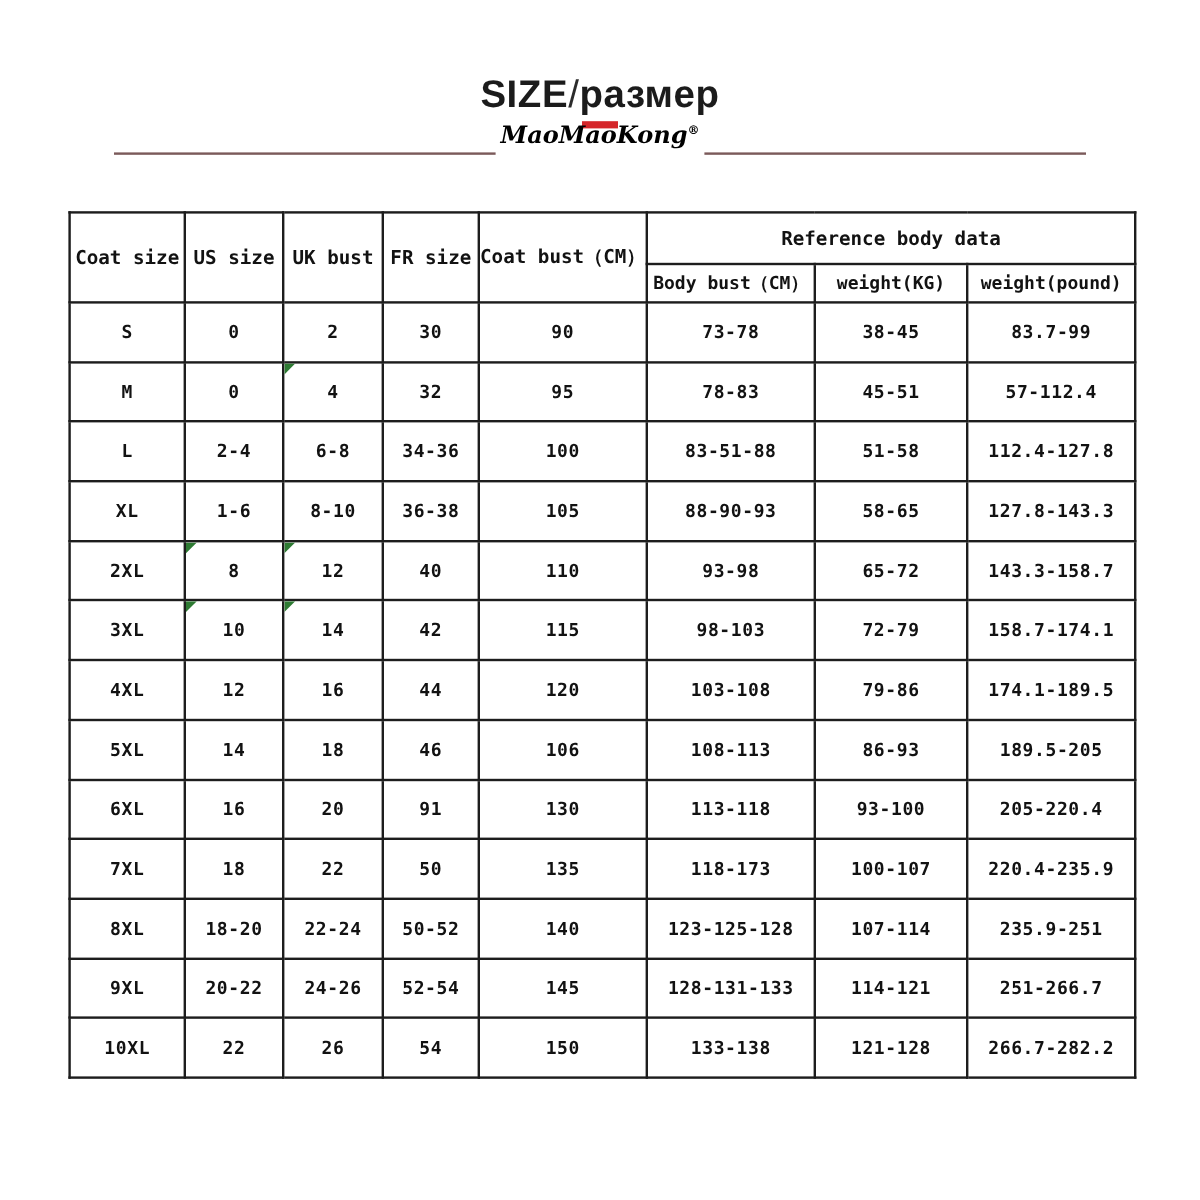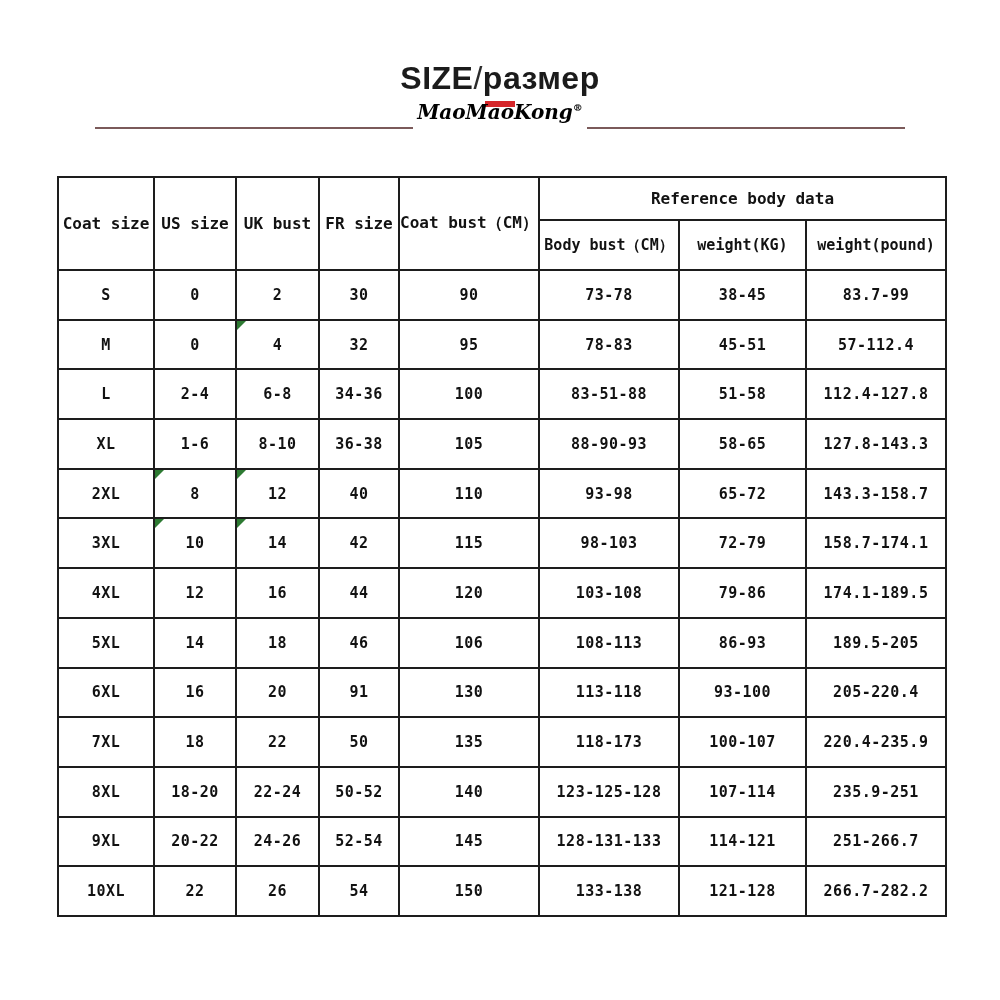--- a/index.html
+++ b/index.html
@@ -40,21 +40,21 @@
     font-family: "DejaVu Sans Mono", "Liberation Mono", monospace;
     font-weight: bold; font-size: 15px; color: #121212;
   }
   .size-table th, .size-table td {
     border: 2px solid #1d1d1d;
     text-align: center; vertical-align: middle;
     padding: 0; position: relative;
     overflow: hidden; white-space: nowrap;
   }
   .size-table thead tr.group-row th { height: 43px; font-size: 16px; }
-  .size-table thead tr.sub-row th   { height: 50px; }
+  .size-table thead tr.sub-row th   { height: 32px; }
   .size-table tbody td { height: 49.7px; letter-spacing: 0.5px; }
 
   .size-table td.flagged::before {
     content: ""; position: absolute; top: 0; left: 0;
     width: 0; height: 0;
     border-top: 9px solid #2d7a32;
     border-right: 9px solid transparent;
   }
 </style>
 </head>

